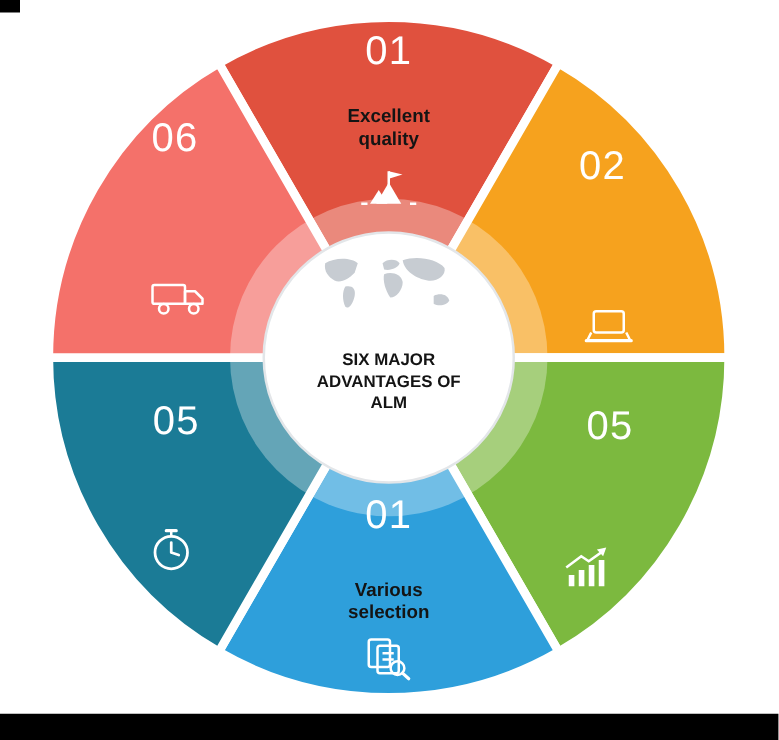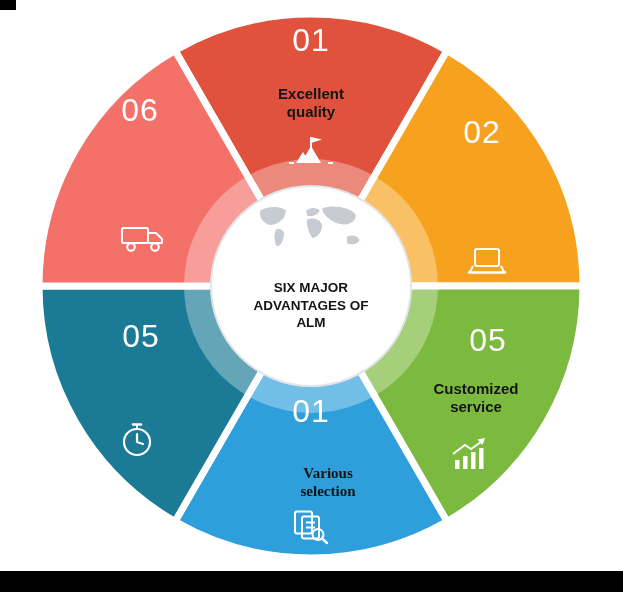--- a/index.html
+++ b/index.html
@@ -61,34 +61,33 @@
   <div class="abs num" style="left:482px;top:132px;">02</div>
   <div class="abs icon" style="left:487px;top:262px;">
     <svg width="46" height="32" viewBox="0 0 46 32">
       <rect x="11" y="3" width="24" height="17" rx="2" stroke="#fff" stroke-width="2" fill="none"></rect>
       <path d="M9,20 L6,26 M37,20 L40,26" stroke="#fff" stroke-width="2" fill="none"></path>
       <path d="M5,26.5 h36" stroke="#fff" stroke-width="2.5" stroke-linecap="round" fill="none"></path>
     </svg>
   </div>
 
   <div class="abs num" style="left:488px;top:340px;">05</div>
-  <div class="abs lbl w110" style="left:476px;top:398px;">Customized service</div>
   <div class="abs icon" style="left:469px;top:454px;">
     <svg width="46" height="36" viewBox="0 0 46 36">
       <rect x="9" y="24" width="4.5" height="9" fill="#fff"></rect>
       <rect x="17" y="20" width="4.5" height="13" fill="#fff"></rect>
       <rect x="25" y="16" width="4.5" height="17" fill="#fff"></rect>
       <rect x="33" y="12" width="4.5" height="21" fill="#fff"></rect>
       <path d="M7,18 L19,9 L25,13 L37,4.5" stroke="#fff" stroke-width="2" fill="none"></path>
       <path d="M39,2 L31.5,3.5 L36.5,9 Z" fill="#fff"></path>
     </svg>
   </div>
 
   <div class="abs num" style="left:311px;top:411px;">01</div>
-  <div class="abs lbl w100" style="left:328px;top:482px;font-family:Liberation Serif, serif;">Various selection</div>
+  <div class="abs lbl w100" style="left:311px;top:482px;">Various selection</div>
   <div class="abs icon" style="left:311px;top:527px;">
     <svg width="42" height="37" viewBox="0 0 42 37">
       <rect x="5" y="3" width="17" height="22" rx="2" stroke="#fff" stroke-width="2" fill="none"></rect>
       <rect x="12" y="8" width="17" height="22" rx="2" stroke="#fff" stroke-width="2" fill="none"></rect>
       <path d="M16,14 h9 M16,19 h9" stroke="#fff" stroke-width="2" fill="none"></path>
       <circle cx="28" cy="26" r="5.5" stroke="#fff" stroke-width="2" fill="none"></circle>
       <path d="M32,30 L37,34.5" stroke="#fff" stroke-width="2.5" stroke-linecap="round" fill="none"></path>
     </svg>
   </div>
 

